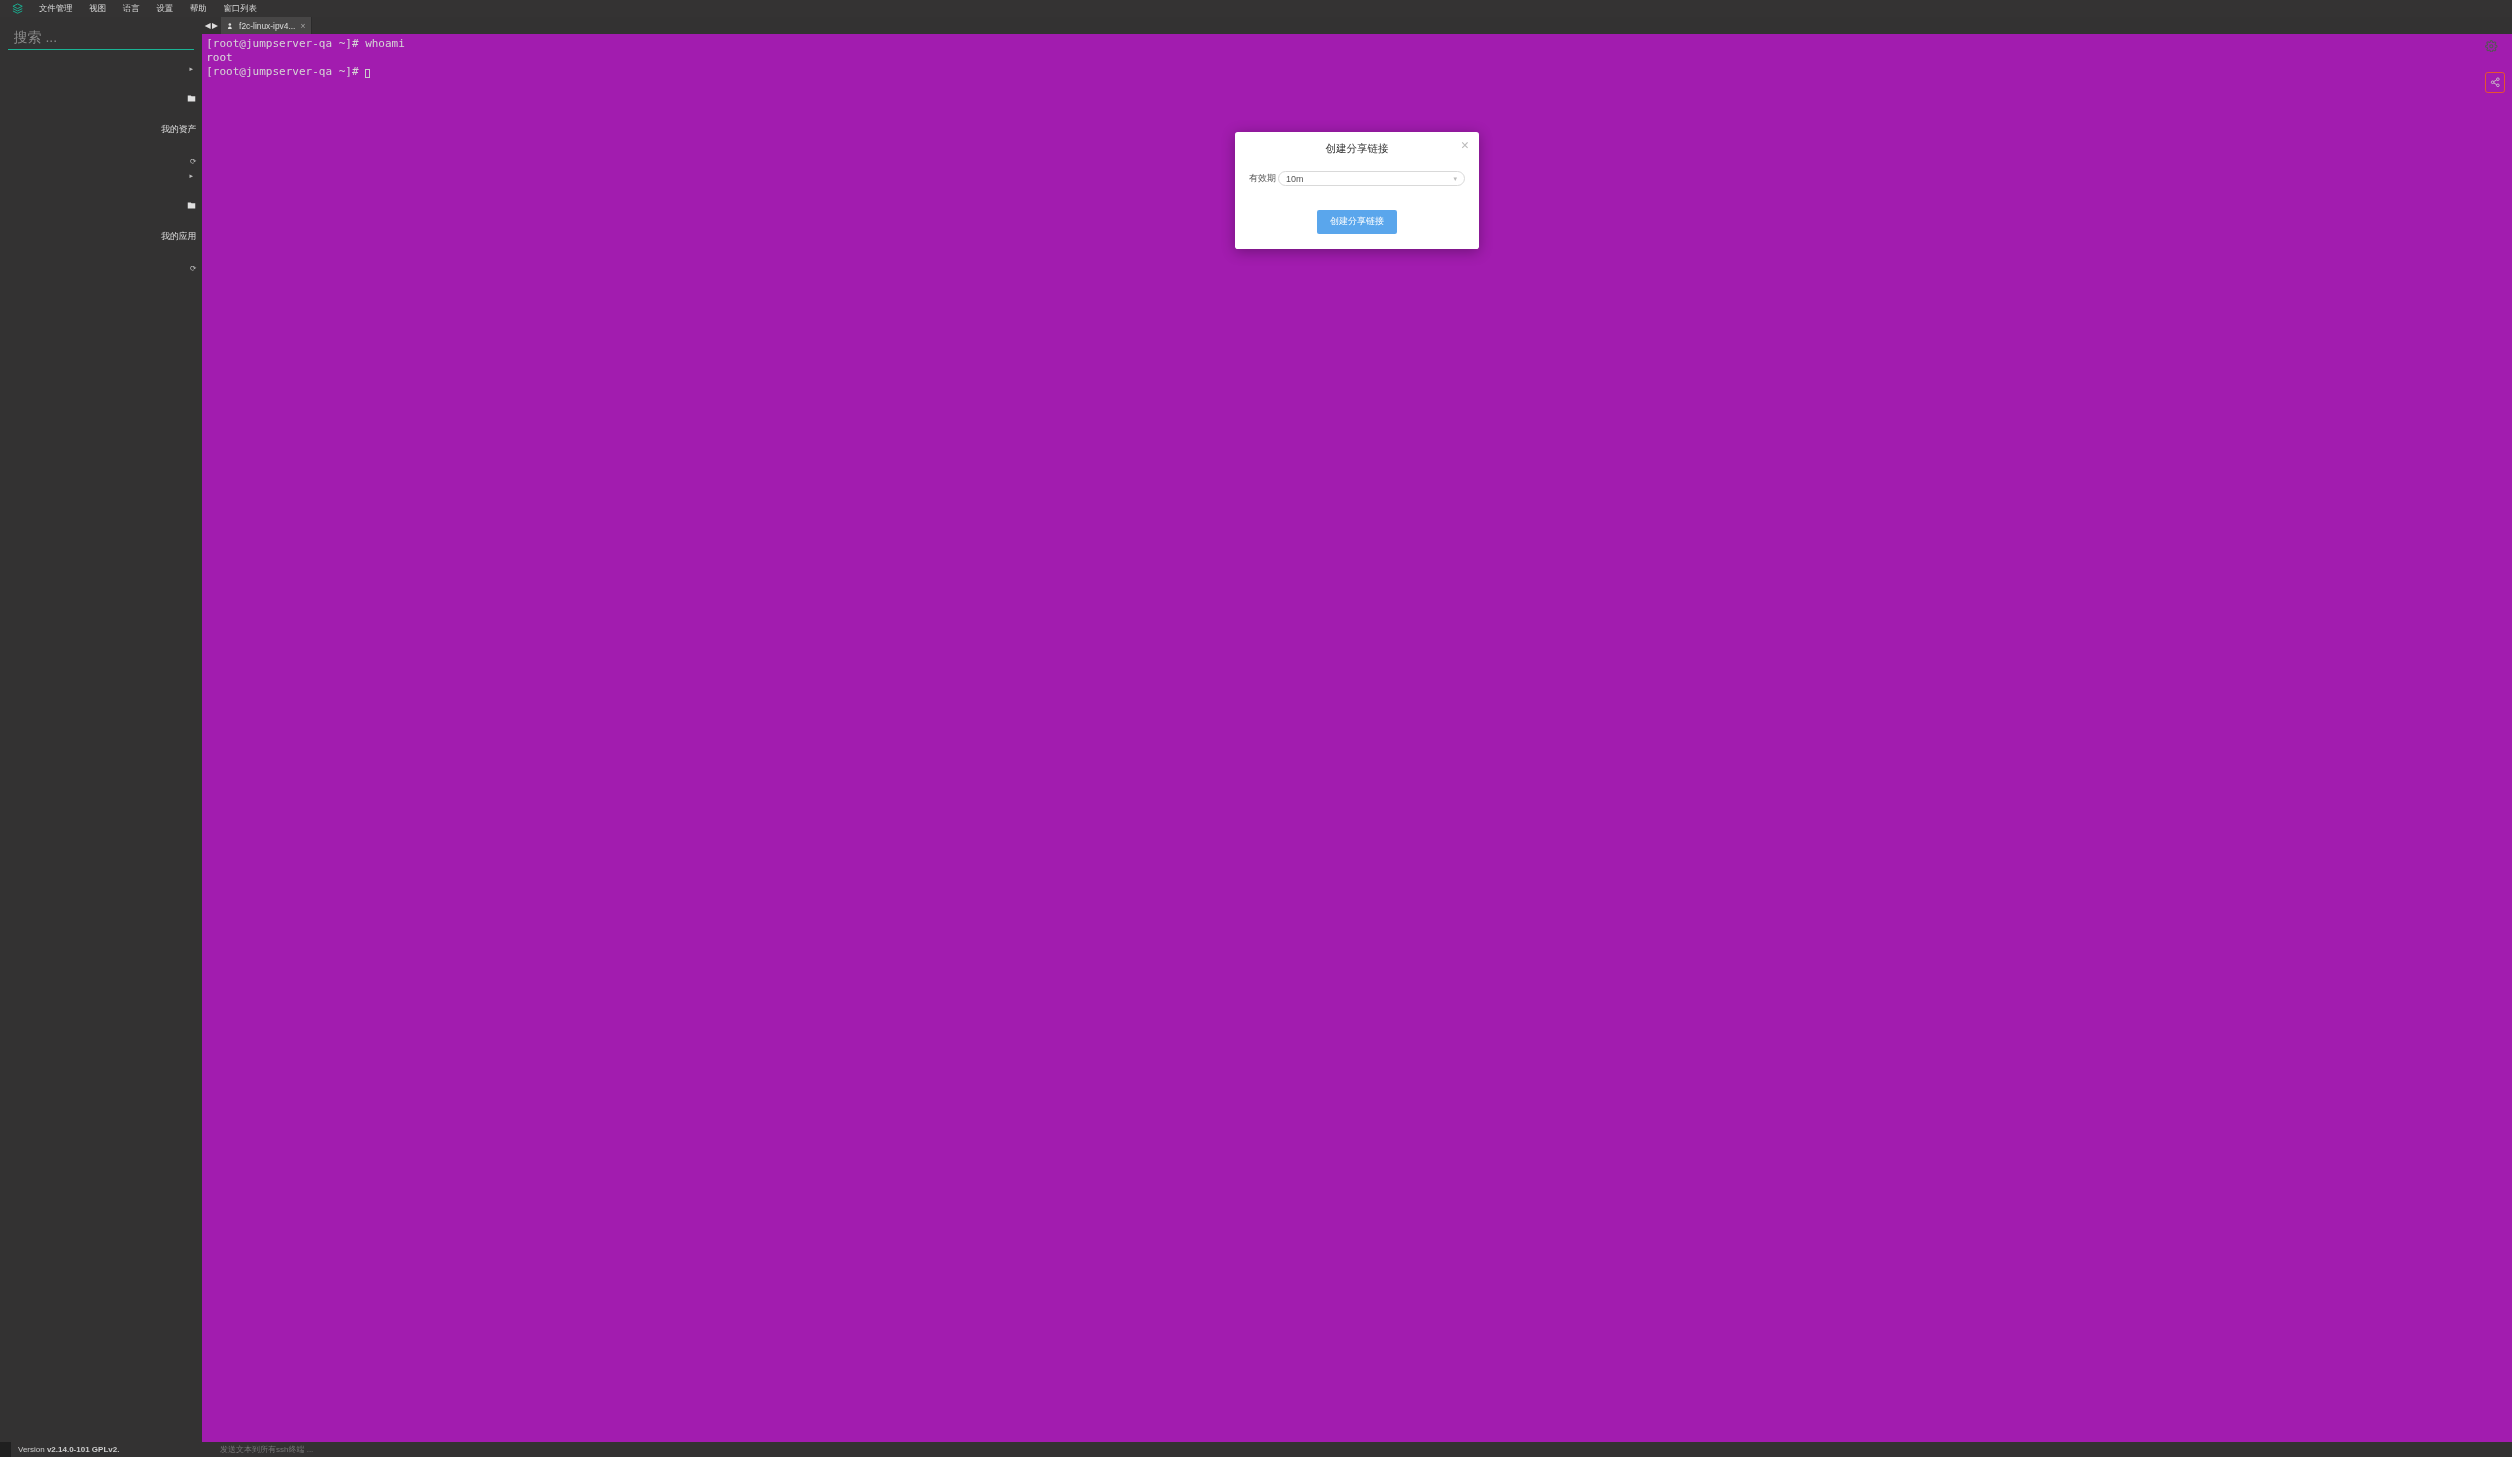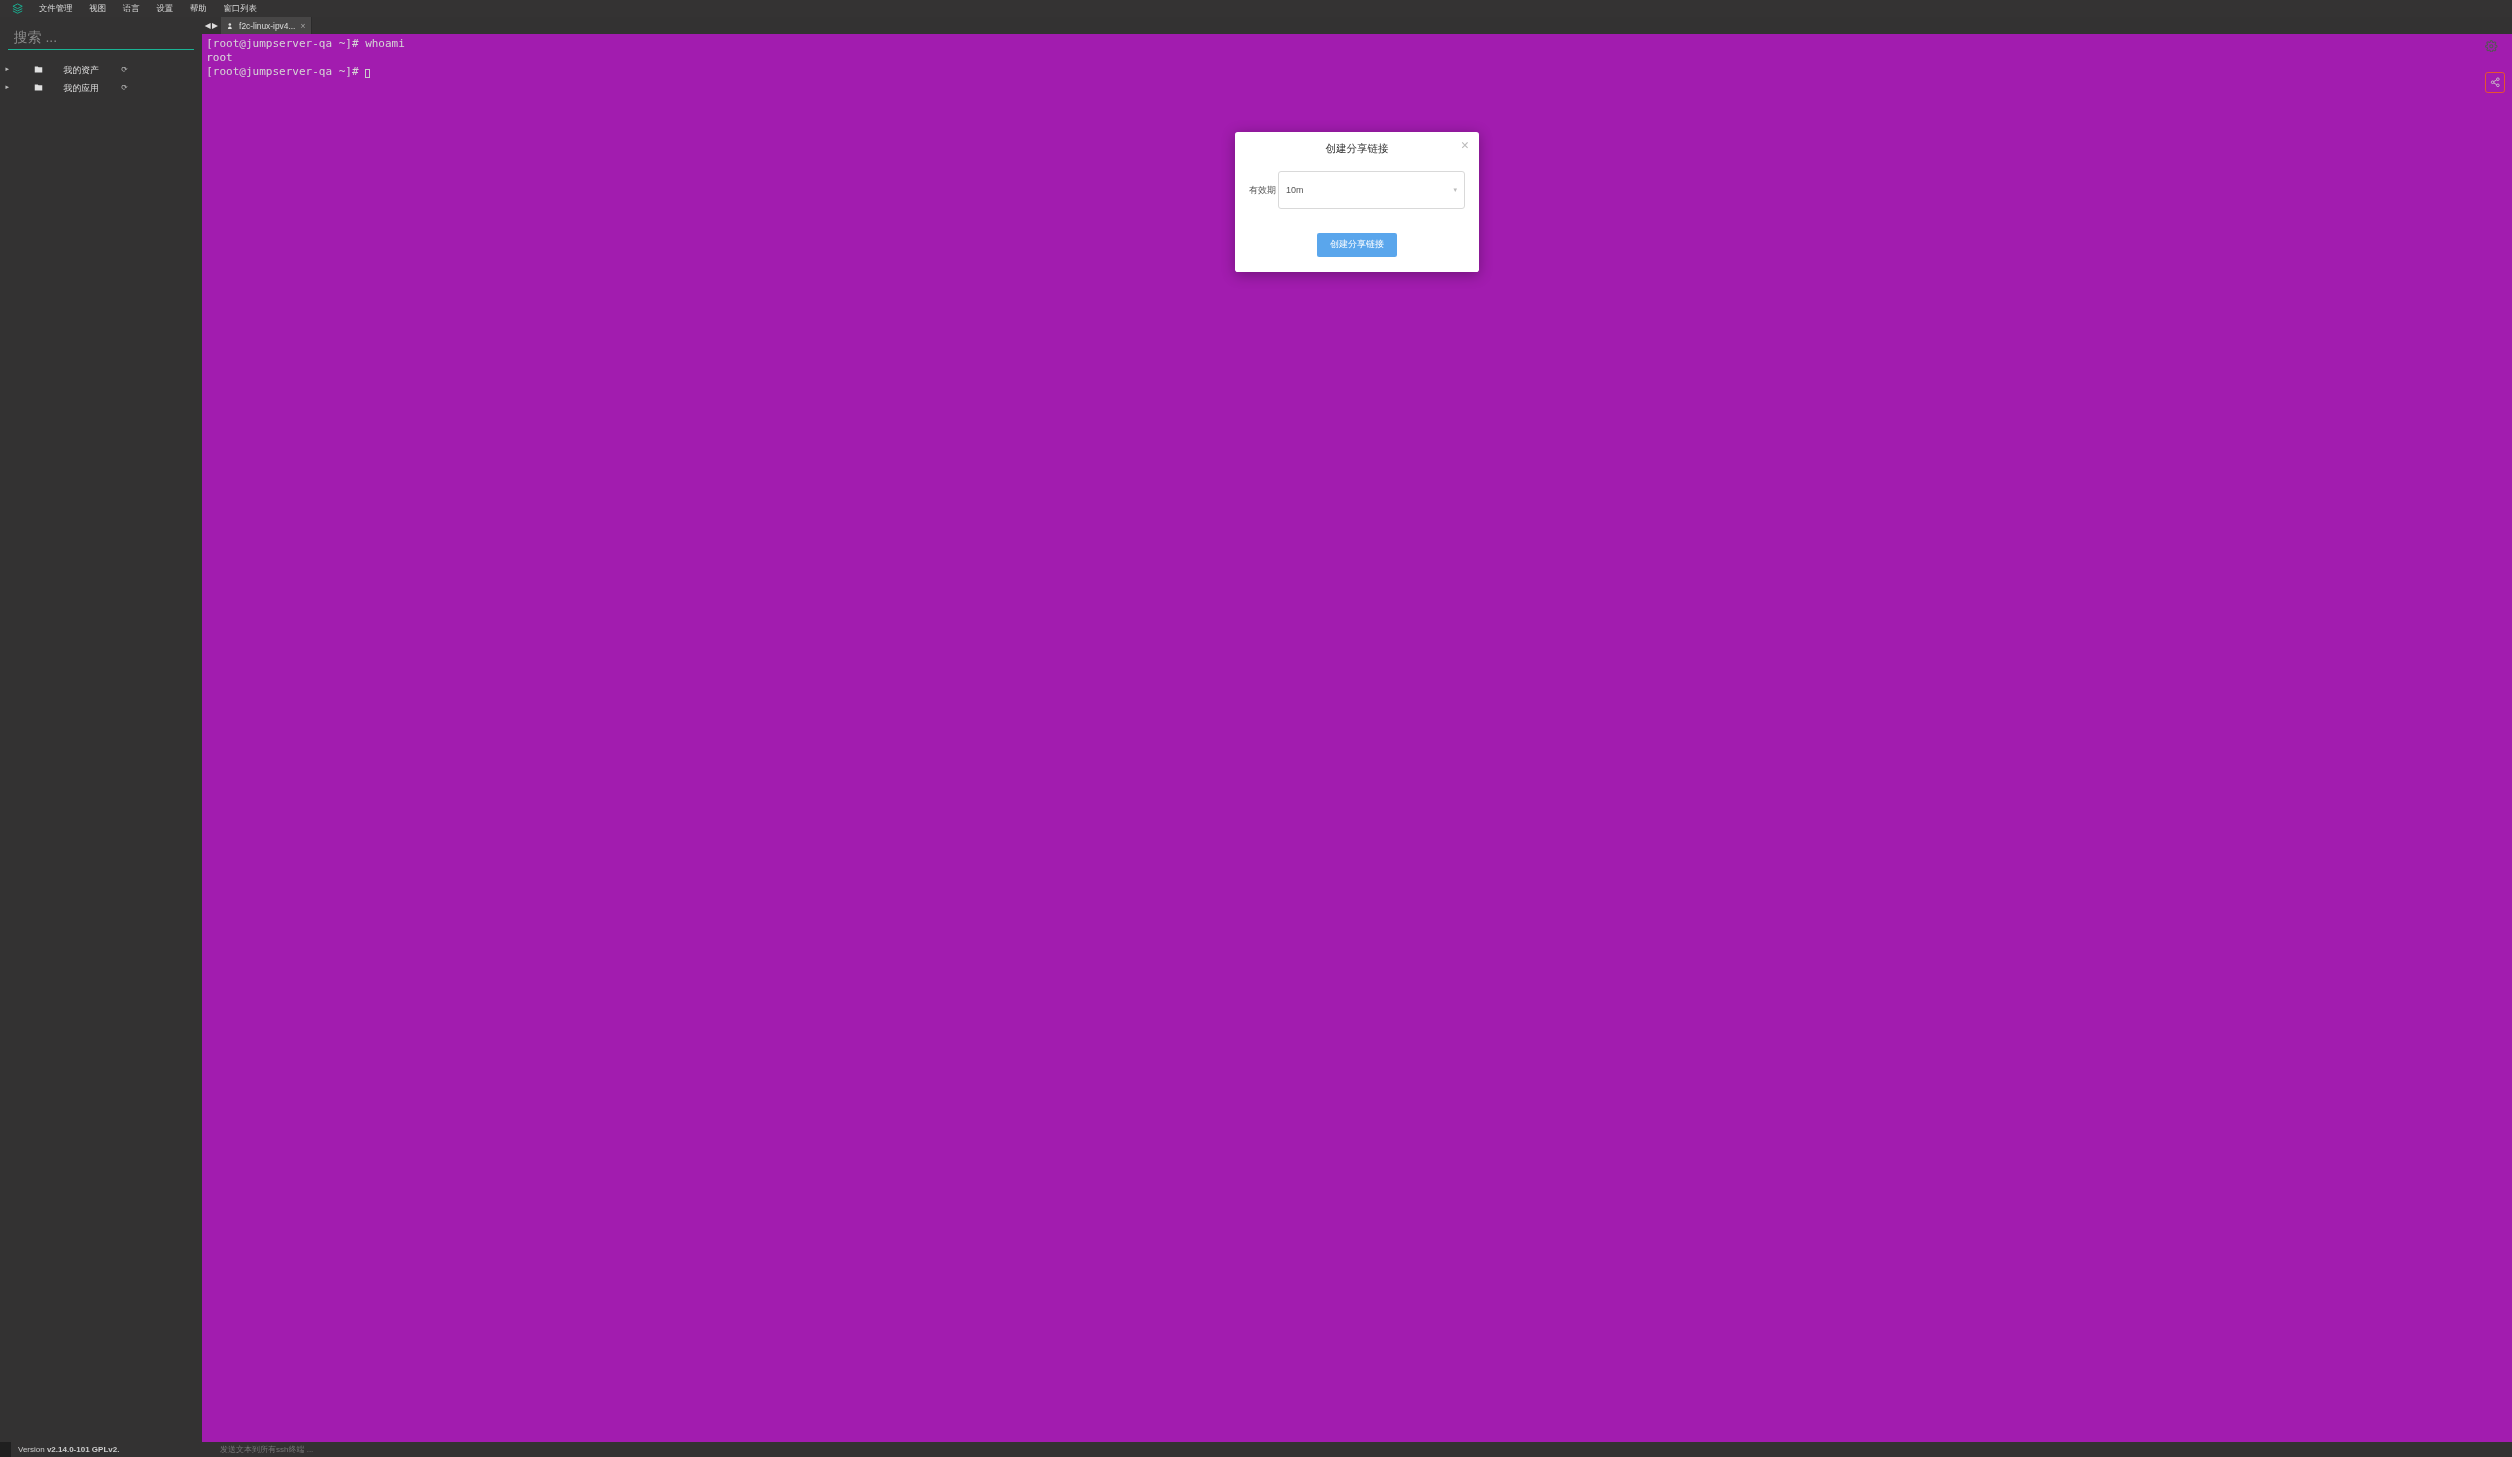--- a/index.html
+++ b/index.html
@@ -56,26 +56,27 @@
   padding: 4.2px 5.6px;
   color: #ccc;
   font-size: 14px;
   outline: none;
   margin: 8px;
 }
 .sidebar input.search::placeholder { color: #888; }
 .tree { padding-top: 4.2px; }
 .tree-row {
   display: flex;
-  align-items: flex-start;
+  align-items: flex-end;
   padding: 2.8px 5.6px;
   font-size: 8.8px;
   color: #e0e0e0;
   cursor: pointer;
   gap: 21px;
+  flex-direction: column;
 }
 .tree-row .caret { width: 7px; color: #bbb; font-size: 7px; }
 .tree-row .folder { color: #e0e0e0; }
 .tree-row .refresh { margin-left: 1.4px; color: #bbb; font-size: 7.7px; }
 .content {
   flex: 1;
   display: flex;
   flex-direction: column;
   min-width: 0;
   background: #000;
@@ -207,23 +208,23 @@
 }
 .modal-body {
   padding: 8.4px 14px 5.6px;
   display: flex;
   align-items: center;
   gap: 2px;
 }
 .modal-label { font-size: 9px; color: #555; }
 .select-box {
   flex: 1;
-  height: 38px;
+  height: 15px;
   border: 0.7px solid #d9d9d9;
-  border-radius: 3px;
+  border-radius: 8px;
   display: flex;
   align-items: center;
   justify-content: space-between;
   padding: 4px 7px;
   font-size: 9px;
   color: #555;
   cursor: pointer;
   background: #fff;
 }
 .select-box .chev { color: #bbb; font-size: 7px; }

